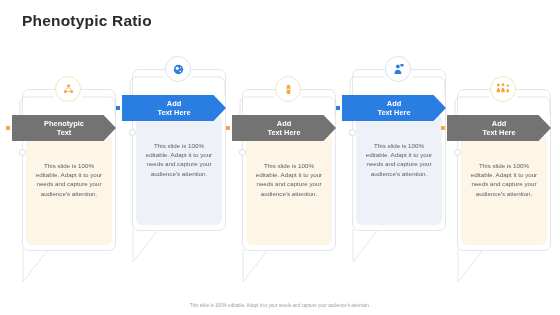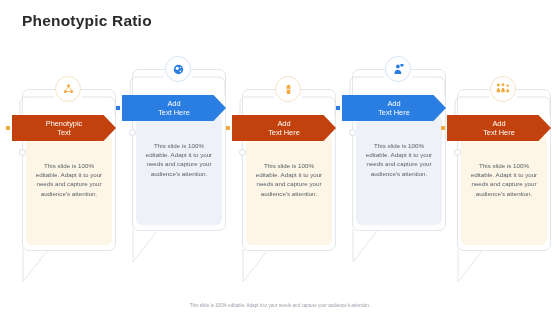--- a/index.html
+++ b/index.html
@@ -51,29 +51,29 @@
   }
   .col.up .body{top:60px;height:110px;}
   .col.down .body{top:80px;height:110px;}
   .col.blue .body{background:#eef2f8;}
   .col.orange .body{background:#fdf5e6;}
 
   
   .banner{
     position:absolute;left:0;width:104px;height:26px;
     display:flex;align-items:center;justify-content:center;
-    color:#ffffff;font-size:7.4px;font-weight:normal;line-height:9.5px;
+    color:#ffffff;font-size:7.4px;font-weight:bold;line-height:9.5px;
     text-align:center;
     clip-path:polygon(0 0, 88% 0, 100% 50%, 88% 100%, 0 100%);
     z-index:4;
   }
   .col.up .banner{top:40px;}
   .col.down .banner{top:60px;}
   .col.blue .banner{background:#2a7de1;}
-  .col.orange .banner{background:#c2410c;}
+  .col.orange .banner{background:#737373;}
 
   
   .marker{position:absolute;width:4px;height:4px;z-index:5;}
   .col.up .marker{left:-6px;top:51px;}
   .col.down .marker{left:-6px;top:71px;}
   .col.blue .marker{background:#2a7de1;}
   .col.orange .marker{background:#f4a93c;}
 
   
   .node{position:absolute;width:5px;height:5px;border-radius:50%;

